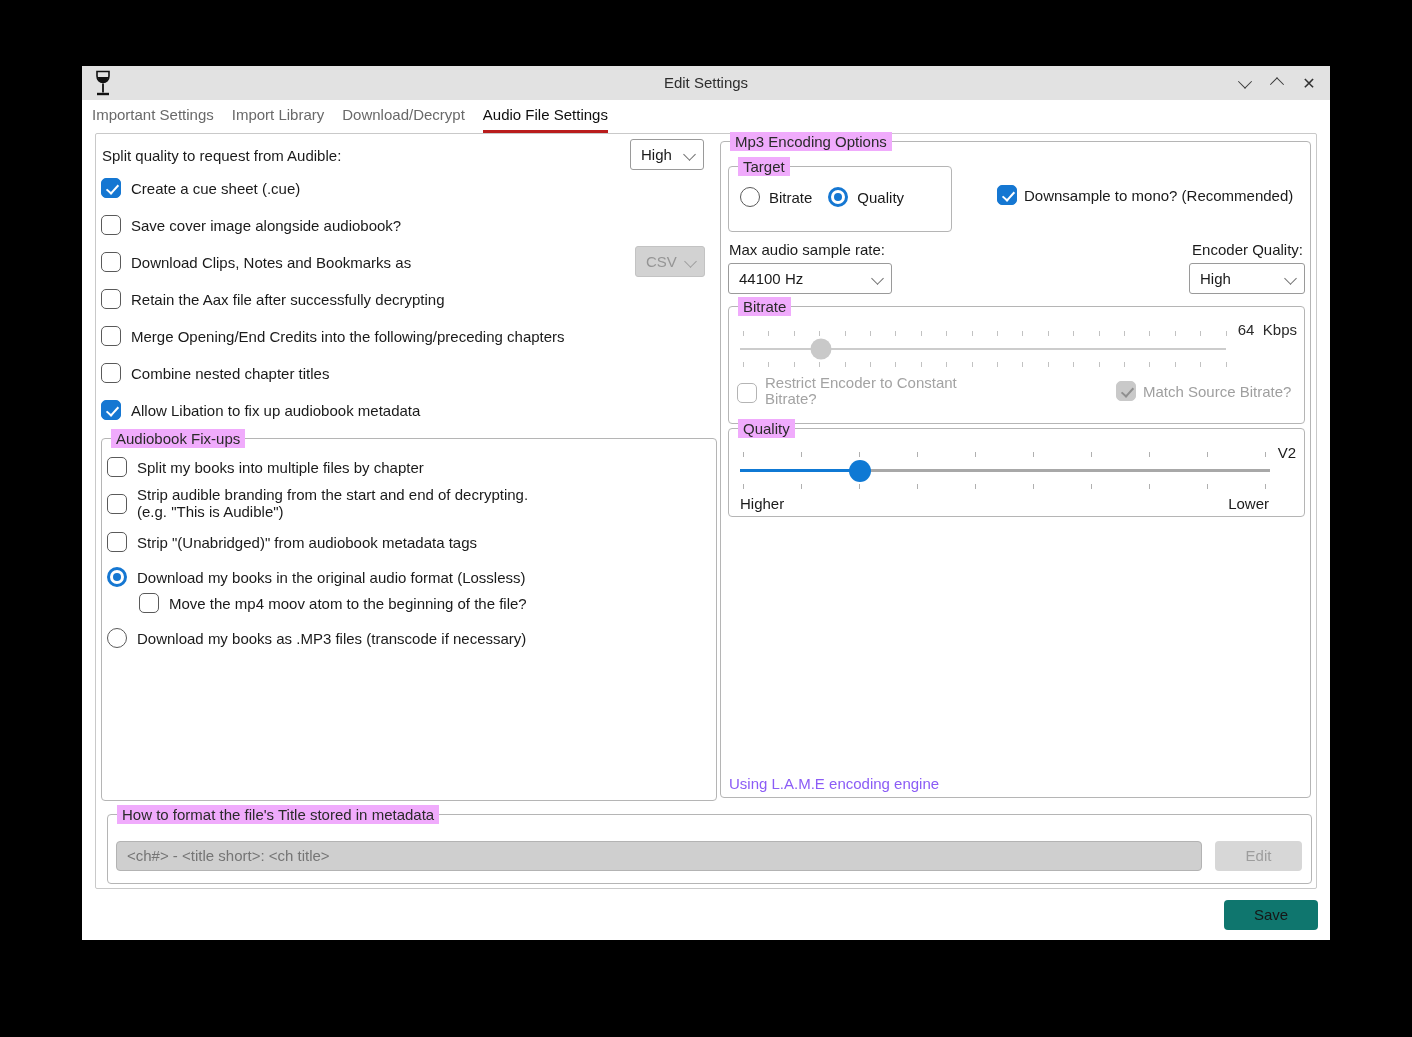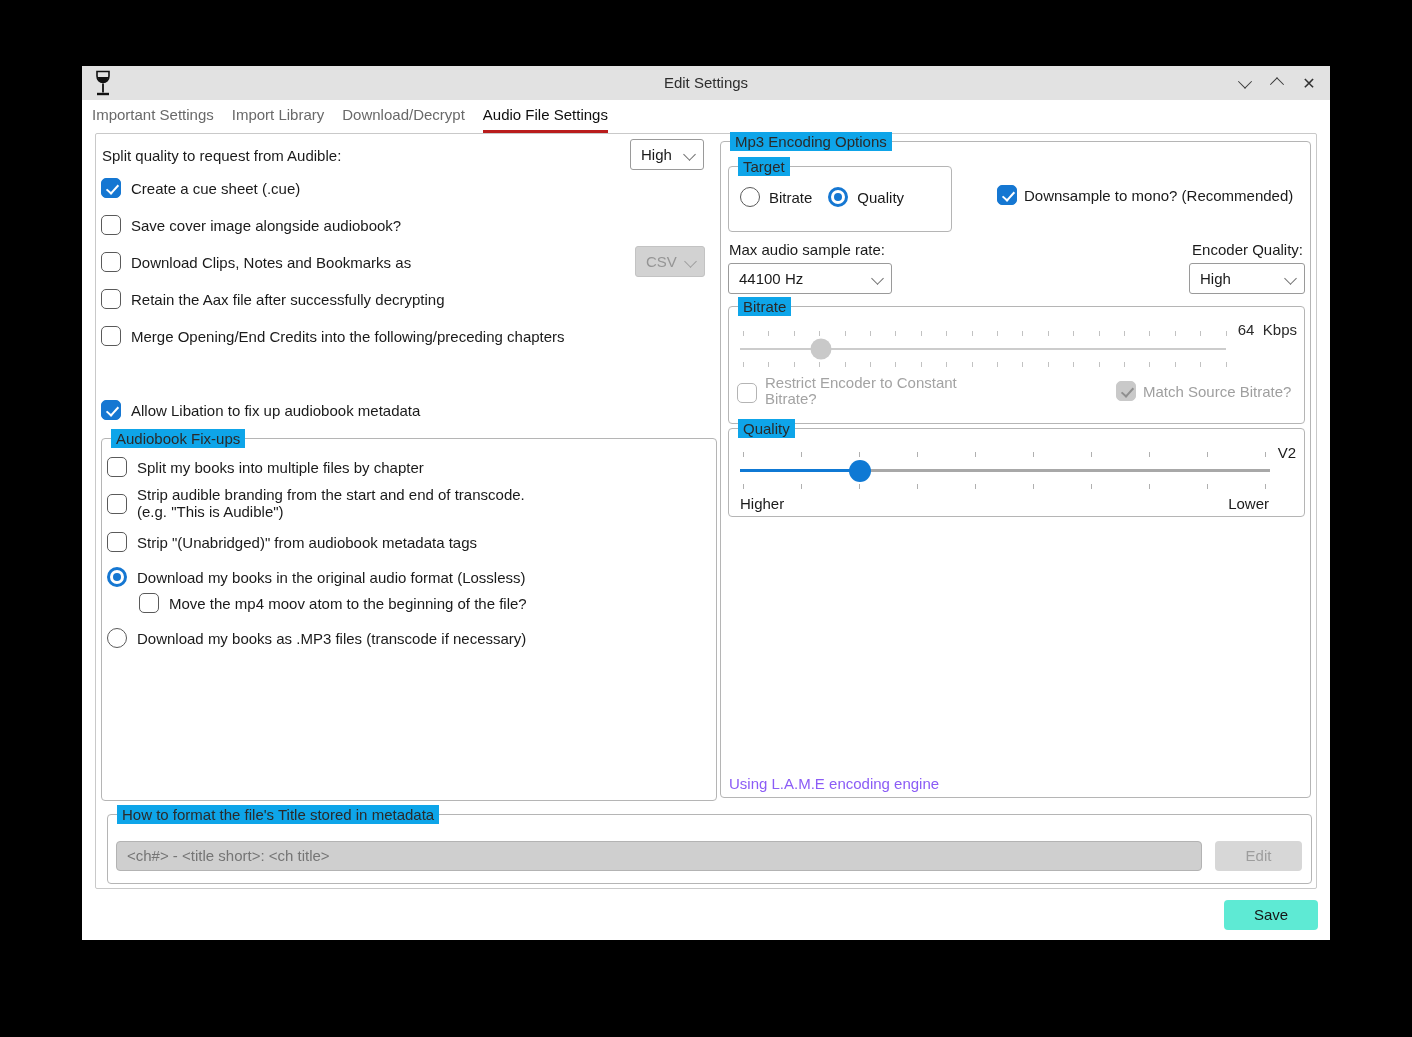--- a/index.html
+++ b/index.html
@@ -42,37 +42,37 @@
       background:#1577d2;border-radius:50%;}
   
   .combo{position:absolute;box-sizing:border-box;height:31px;border:1px solid #9a9a9a;border-radius:3px;
       background:#fff;line-height:29px;padding:0 26px 0 10px;color:#1a1a1a;}
   .combo .cchev{position:absolute;right:9px;top:10px;width:8px;height:8px;border-style:solid;
       border-color:#6f6f6f;border-width:0 1.4px 1.4px 0;transform:rotate(45deg);}
   .combo.disabled{background:#d2d2d2;border-color:#c3c3c3;color:#959595;}
   .combo.disabled .cchev{border-color:#9e9e9e;}
   
   .groupbox{position:absolute;border:1px solid #b5b5b5;border-radius:4px;box-sizing:border-box;}
-  .legend{position:absolute;top:-10px;left:9px;background:#0ea5e9;padding:0 5px;white-space:nowrap;color:#2a2a2a;line-height:19px;}
+  .legend{position:absolute;top:-10px;left:9px;background:#f0abfc;padding:0 5px;white-space:nowrap;color:#2a2a2a;line-height:19px;}
   
   .ticks{position:absolute;height:5px;}
   .ticks.tb{background-image:repeating-linear-gradient(to right,#c2c2c2 0 1px,transparent 1px 25.4px);}
   .ticks.tq{background-image:repeating-linear-gradient(to right,#b0b0b0 0 1px,transparent 1px 58px);}
   .track{position:absolute;}
   .track .handle{position:absolute;top:50%;border-radius:50%;transform:translate(-50%,-50%);}
   .track-b{height:2px;background:#cccccc;}
   .track-b .handle{width:21px;height:21px;background:#c9c9c9;}
   .track-q{height:3px;background:#a8a8a8;}
   .track-q .fill{position:absolute;left:0;top:0;height:3px;background:#0f79d4;}
   .track-q .handle{width:22px;height:22px;background:#0f79d4;}
   .dis{color:#a3a3a3;}
   .dis2{color:#9f9f9f;}
   .engine{color:#8b5cf6;}
   .btn{position:absolute;height:30px;border-radius:4px;text-align:center;line-height:30px;box-sizing:border-box;}
-  .btn.save{background:#5eead4;color:#161616;}
+  .btn.save{background:#0f766e;color:#161616;}
   .btn.edit{background:#d7d7d7;color:#9d9d9d;}
   .tbox{position:absolute;box-sizing:border-box;height:30px;background:#cfcfcf;border:1px solid #b3b3b3;
         border-radius:4px;color:#757575;line-height:28px;padding:0 10px;white-space:nowrap;overflow:hidden;}
   .lbl{white-space:nowrap;}
 </style>
 </head>
 <body>
 
 <div class="window">
 
@@ -133,39 +133,43 @@
       <i class="cchev"></i>
     </div>
     <div class="row" style="left:5px;top:152px;">
       <span class="cb"></span>
       <span class="lbl">Retain the Aax file after successfully decrypting</span>
     </div>
     <div class="row" style="left:5px;top:189px;">
       <span class="cb"></span>
       <span class="lbl">Merge Opening/End Credits into the following/preceding chapters</span>
     </div>
+    <div class="row" style="left:5px;top:226px;">
+      <span class="cb"></span>
+      <span class="lbl">Combine nested chapter titles</span>
+    </div>
     <div class="row" style="left:5px;top:263px;">
       <span class="cb checked">
           <span class="tick"></span>
         </span>
       <span class="lbl">Allow Libation to fix up audiobook metadata</span>
     </div>
 
     <div class="groupbox" style="left:5px;top:304px;width:616px;height:363px;">
       <span class="legend">Audiobook Fix-ups</span>
 
       <div class="row" style="left:5px;top:15px;">
         <span class="cb"></span>
         <span class="lbl">Split my books into multiple files by chapter</span>
       </div>
 
       <div class="row multiline" style="left:5px;top:48px;">
         <span class="cb"></span>
         <span style="line-height:16.5px;">
-          <span class="lbl" style="display:block;">Strip audible branding from the start and end of transcode.</span>
+          <span class="lbl" style="display:block;">Strip audible branding from the start and end of decrypting.</span>
           <span class="lbl" style="display:block;">(e.g. "This is Audible")</span>
         </span>
       </div>
 
       <div class="row" style="left:5px;top:90px;">
         <span class="cb"></span>
         <span class="lbl">Strip "(Unabridged)" from audiobook metadata tags</span>
       </div>
 
       <div class="row" style="left:5px;top:125px;">

